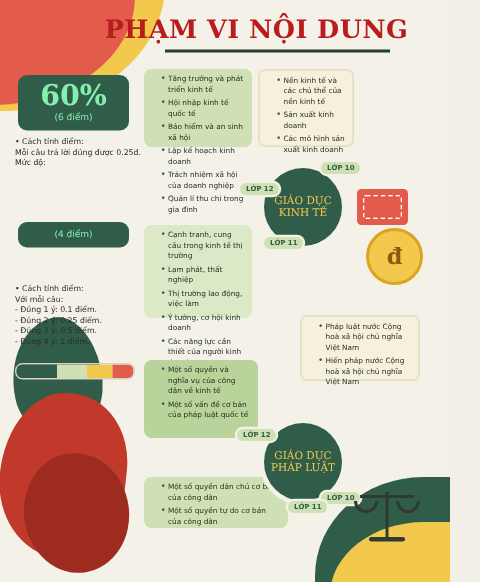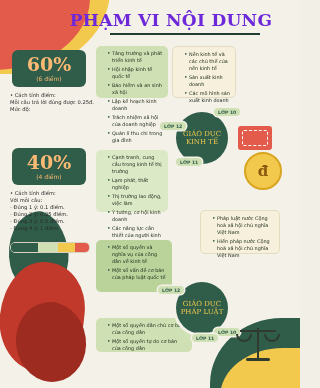--- a/index.html
+++ b/index.html
@@ -48,34 +48,34 @@
     transform:rotate(-8deg);
   }
   
   .header{
     position:absolute;left:0;top:10px;width:300px;text-align:center;
   }
   .title{
     font-family:"DejaVu Serif", serif;
     font-weight:bold;
     font-size:17px;
-    color:#6d28d9;
+    color:#b91c1c;
     letter-spacing:.3px;
     margin:0;
     padding-left:42px;
   }
   .title-rule{
     width:150px;height:2px;background:#1f3d33;
     margin:3px auto 0 auto;margin-left:110px;
   }
   
   .stat-card{
     position:absolute;
     background:#2f5d4a;
-    color:#fdba74;
+    color:#86efac;
     border-radius:6px;
     width:74px;
     padding:4px 5px;
     box-sizing:border-box;
     text-align:center;
   }
   .stat-card.c1{left:12px;top:50px;}
   .stat-card.c2{left:12px;top:148px;}
   .stat-pct{
     font-family:"DejaVu Serif", serif;
@@ -203,21 +203,20 @@
     <div class="stat-pct">60%</div>
     <div class="stat-sub">(6 điểm)</div>
   </div>
   <div class="stat-note n1">
     <div>• Cách tính điểm:</div>
     <div>Mỗi câu trả lời đúng được 0.25đ.</div>
     <div>Mức độ:</div>
   </div>
 
   <div class="stat-card c2">
-    <div class="stat-pct">40%</div>
     <div class="stat-sub">(4 điểm)</div>
   </div>
   <div class="stat-note n2">
     <div>• Cách tính điểm:</div>
     <div>Với mỗi câu:</div>
     <div>- Đúng 1 ý: 0.1 điểm.</div>
     <div>- Đúng 2 ý: 0.25 điểm.</div>
     <div>- Đúng 3 ý: 0.5 điểm.</div>
     <div>- Đúng 4 ý: 1 điểm.</div>
   </div>

